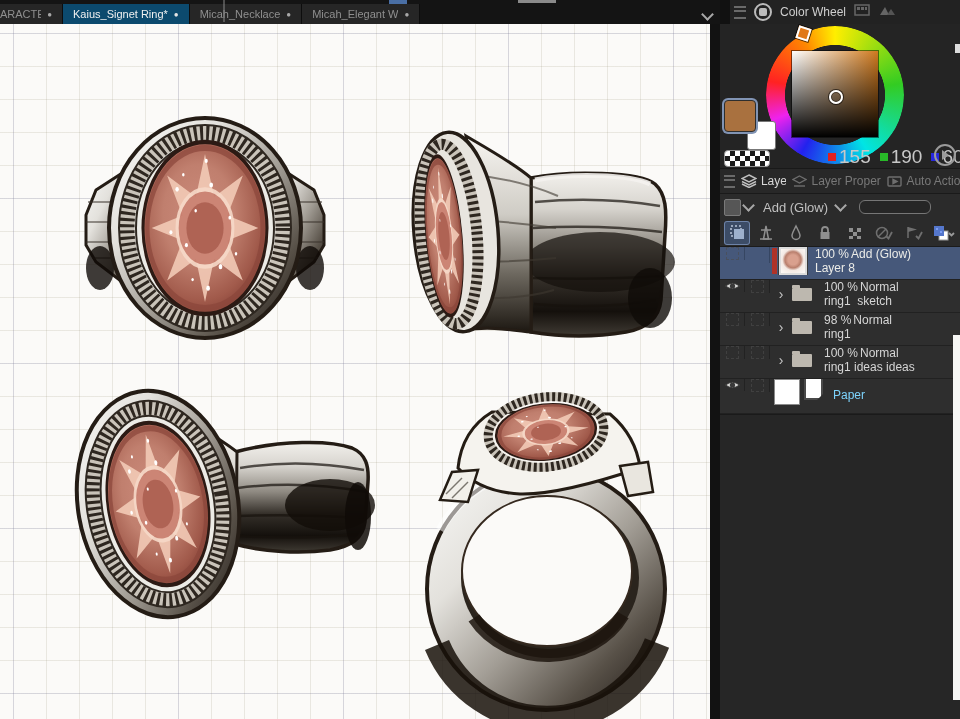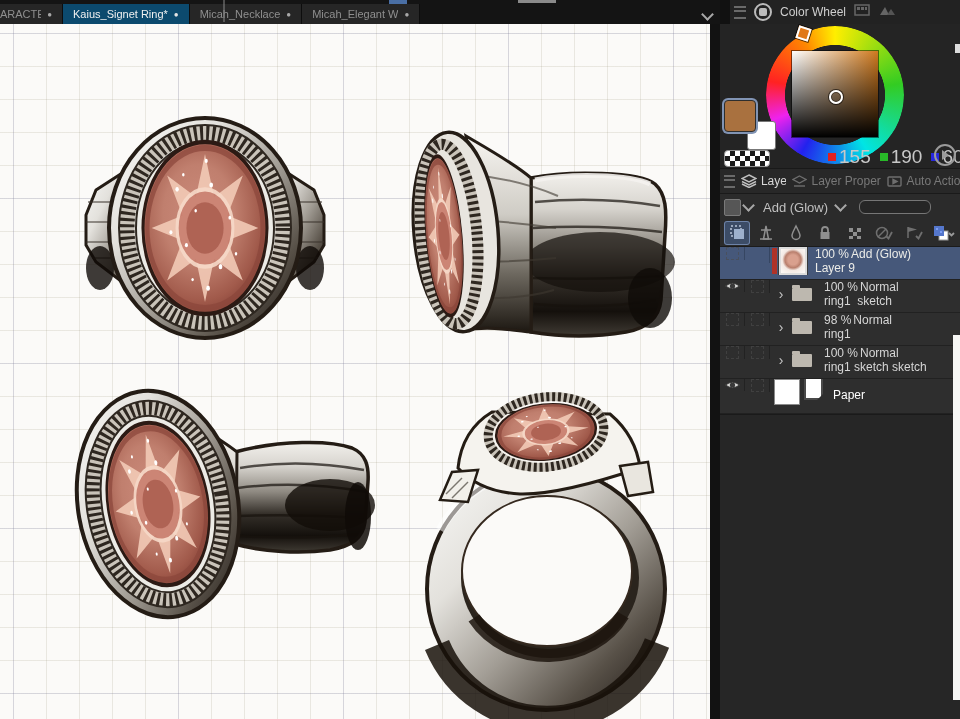--- a/index.html
+++ b/index.html
@@ -106,21 +106,21 @@
   .folder{position:relative;width:20px;height:13px;background:#bdb8af;border-radius:1px;flex:none;margin:0 4px 0 4px;}
   .folder:before{content:"";position:absolute;left:0;top:-3px;width:8px;height:3px;background:#bdb8af;border-radius:1px 1px 0 0;}
   .page-icon{position:relative;width:15px;height:19px;background:#fff;border:2px solid #4a4a4a;flex:none;margin:0 4px;top:-4px;}
   .page-icon:after{content:"";position:absolute;right:-2px;bottom:-2px;width:0;height:0;
     border-left:6px solid transparent;border-bottom:6px solid #2e2e2e;}
   .ltext{display:flex;flex-direction:column;justify-content:center;margin-left:8px;
     font-size:12px;line-height:14px;color:#d6d6d6;}
   .lrow.sel .ltext{color:#ecece8;}
   .lline1{display:flex;gap:2px;white-space:pre;}
   .lname{white-space:pre;}
-  .paper-label{align-self:flex-end;margin:0 0 3px 6px;font-size:12px;color:#ffffff;}
+  .paper-label{align-self:flex-end;margin:0 0 3px 6px;font-size:12px;color:#7dd3fc;}
   .pencil-ico{transform:scaleX(-1);}
   .panel-empty{background:#262626;height:310px;border-top:1px solid #1a1a1a;}
   .white-sliver{position:absolute;right:0;top:311px;width:7px;height:365px;background:#f6f6f4;}
   .sliver-top{position:absolute;right:0;top:20px;width:5px;height:9px;background:#ddd;}
   .hairline{position:absolute;left:223px;top:0;width:2px;height:22px;background:#8a8a8a;opacity:.5;}
 </style>
 </head>
 <body>
 
 <div class="app">
@@ -464,21 +464,21 @@
               </svg>
           </span>
           <span class="rowmain">
             <span class="redstrip"></span>
             <span class="thumb"></span>
             <span class="ltext">
               <span class="lline1">
                 <span>100 %</span>
                 <span>Add (Glow)</span>
               </span>
-              <span class="lname">Layer 9</span>
+              <span class="lname">Layer 8</span>
             </span>
           </span>
         </div>
 
         <div class="lrow">
           <span class="cell">
             <svg width="17" height="12">
                 <path d="M1.5,6 Q8.5,0.5 15.5,6 Q8.5,11.5 1.5,6 Z" fill="#d8d8d6" stroke="#3a3a3a" stroke-width="1"></path>
                 <circle cx="8.5" cy="6" r="2.6" fill="#3a3a3a"></circle>
               </svg>
@@ -527,21 +527,21 @@
               <span class="emptybox"></span>
             </span>
           <span class="rowmain">
             <span class="arrow">›</span>
             <span class="folder"></span>
             <span class="ltext">
               <span class="lline1">
                 <span>100 %</span>
                 <span>Normal</span>
               </span>
-              <span class="lname">ring1 sketch sketch</span>
+              <span class="lname">ring1 ideas ideas</span>
             </span>
           </span>
         </div>
 
         <div class="lrow" style="height:34px;">
           <span class="cell">
             <svg width="17" height="12">
                 <path d="M1.5,6 Q8.5,0.5 15.5,6 Q8.5,11.5 1.5,6 Z" fill="#d8d8d6" stroke="#3a3a3a" stroke-width="1"></path>
                 <circle cx="8.5" cy="6" r="2.6" fill="#3a3a3a"></circle>
               </svg>

